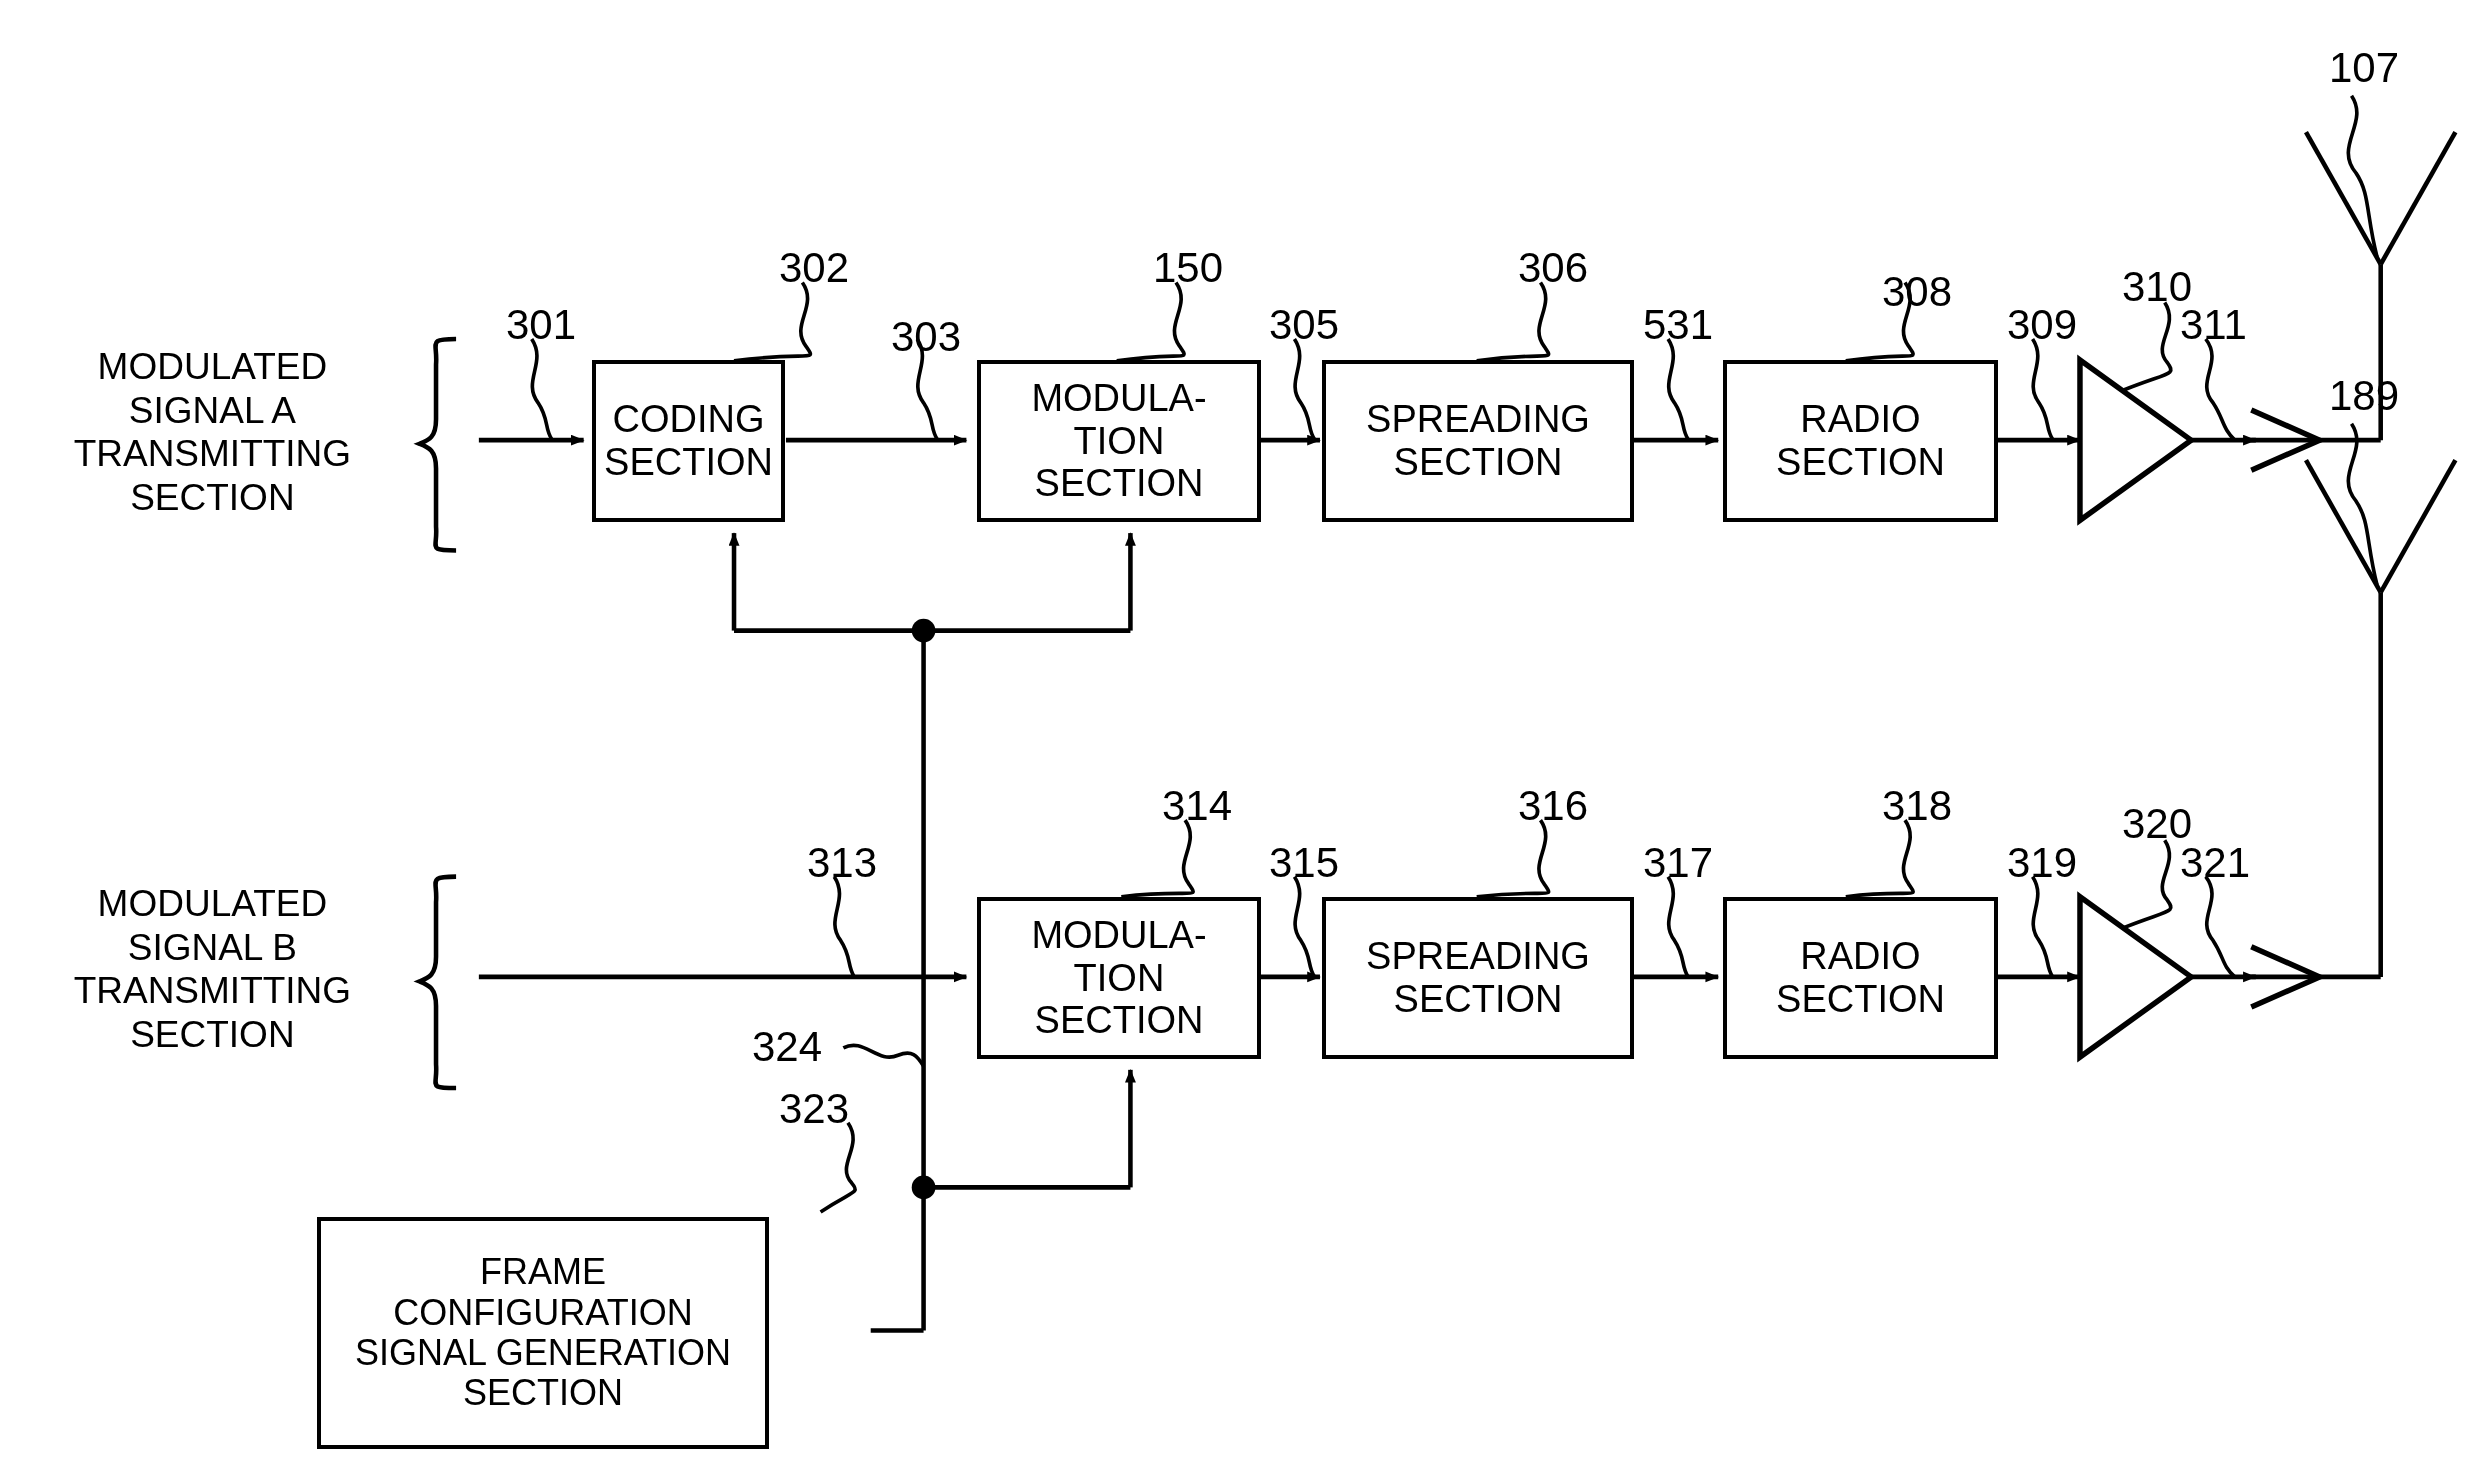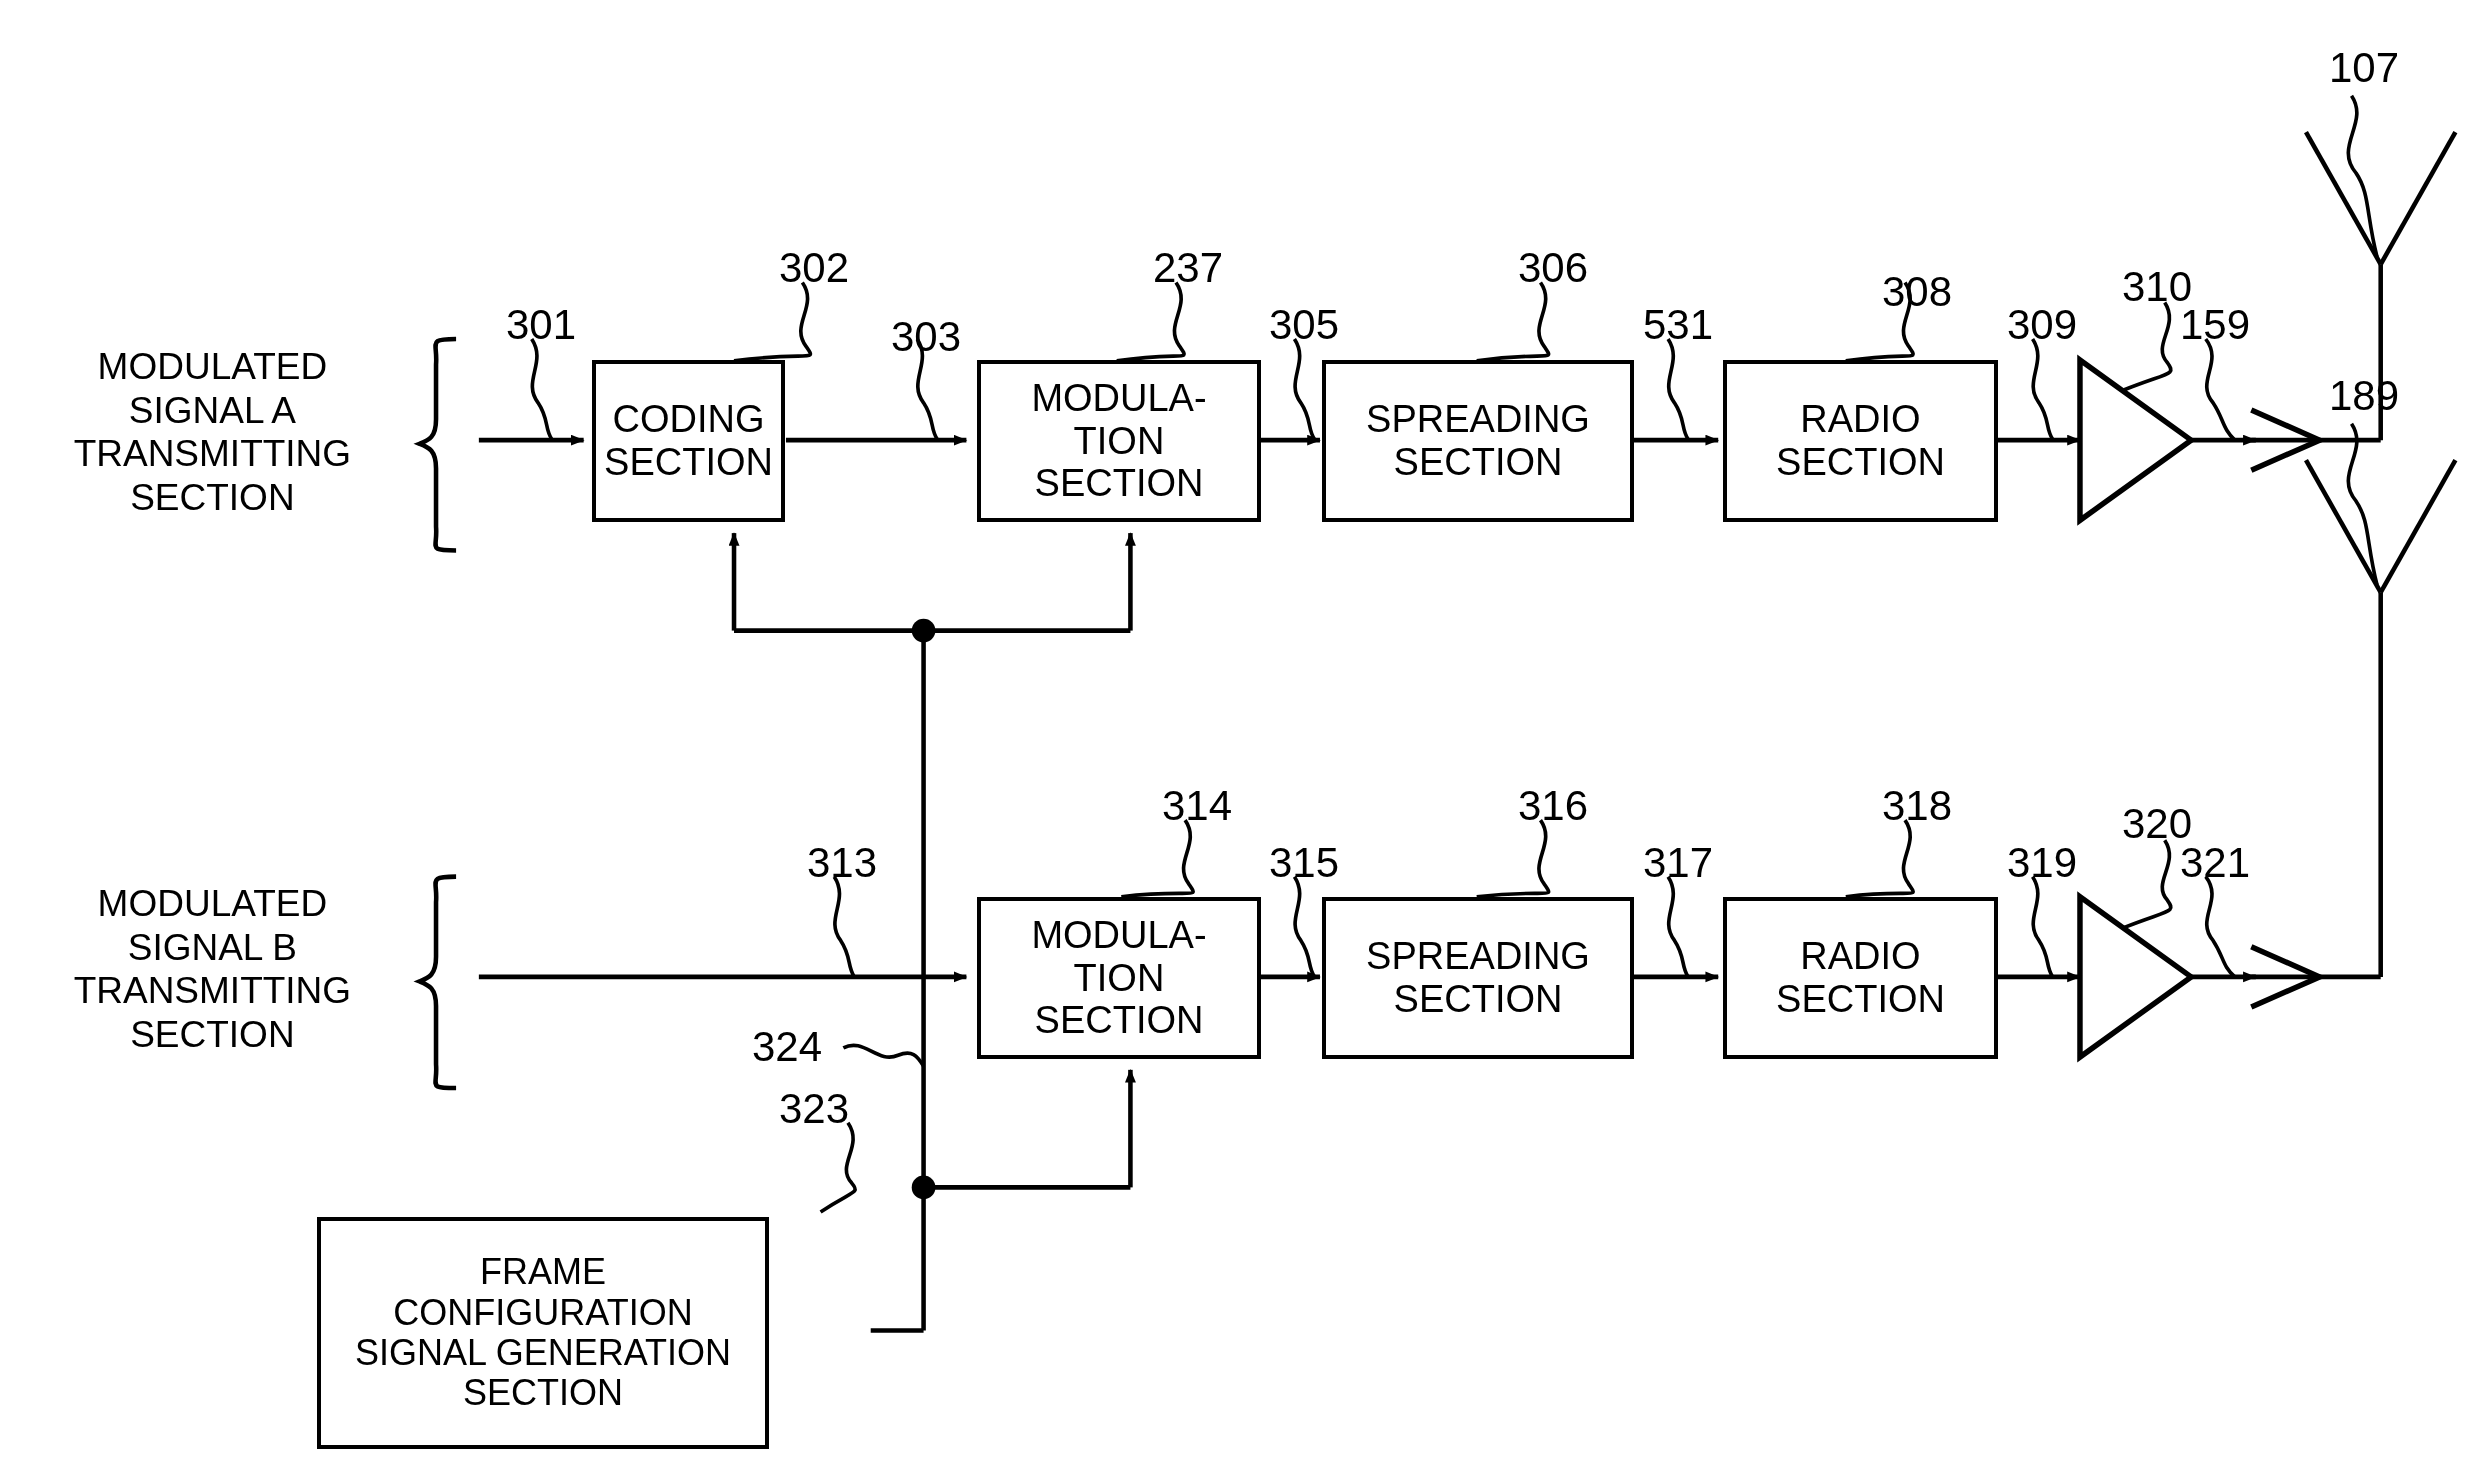--- a/index.html
+++ b/index.html
@@ -172,28 +172,28 @@
 SIGNAL GENERATION
 SECTION</span>
   </div>
 
   <div class="ref" style="left:2329px;top:44px;">107</div>
   <div class="ref" style="left:2329px;top:372px;">189</div>
 
   <div class="ref" style="left:506px;top:301px;">301</div>
   <div class="ref" style="left:779px;top:244px;">302</div>
   <div class="ref" style="left:891px;top:301px;margin-top:12px;">303</div>
-  <div class="ref" style="left:1153px;top:244px;">237</div>
+  <div class="ref" style="left:1153px;top:244px;">150</div>
   <div class="ref" style="left:1269px;top:301px;">305</div>
   <div class="ref" style="left:1518px;top:244px;">306</div>
   <div class="ref" style="left:1643px;top:301px;">531</div>
   <div class="ref" style="left:1882px;top:244px;margin-top:24px;">308</div>
   <div class="ref" style="left:2007px;top:301px;">309</div>
   <div class="ref" style="left:2122px;top:263px;text-align:right;">310</div>
-  <div class="ref" style="left:2180px;top:301px;">159</div>
+  <div class="ref" style="left:2180px;top:301px;">311</div>
 
   <div class="ref" style="left:807px;top:839px;">313</div>
   <div class="ref" style="left:1162px;top:782px;">314</div>
   <div class="ref" style="left:1269px;top:839px;">315</div>
   <div class="ref" style="left:1518px;top:782px;">316</div>
   <div class="ref" style="left:1643px;top:839px;">317</div>
   <div class="ref" style="left:1882px;top:782px;">318</div>
   <div class="ref" style="left:2007px;top:839px;">319</div>
   <div class="ref" style="left:2122px;top:800px;">320</div>
   <div class="ref" style="left:2180px;top:839px;">321</div>

